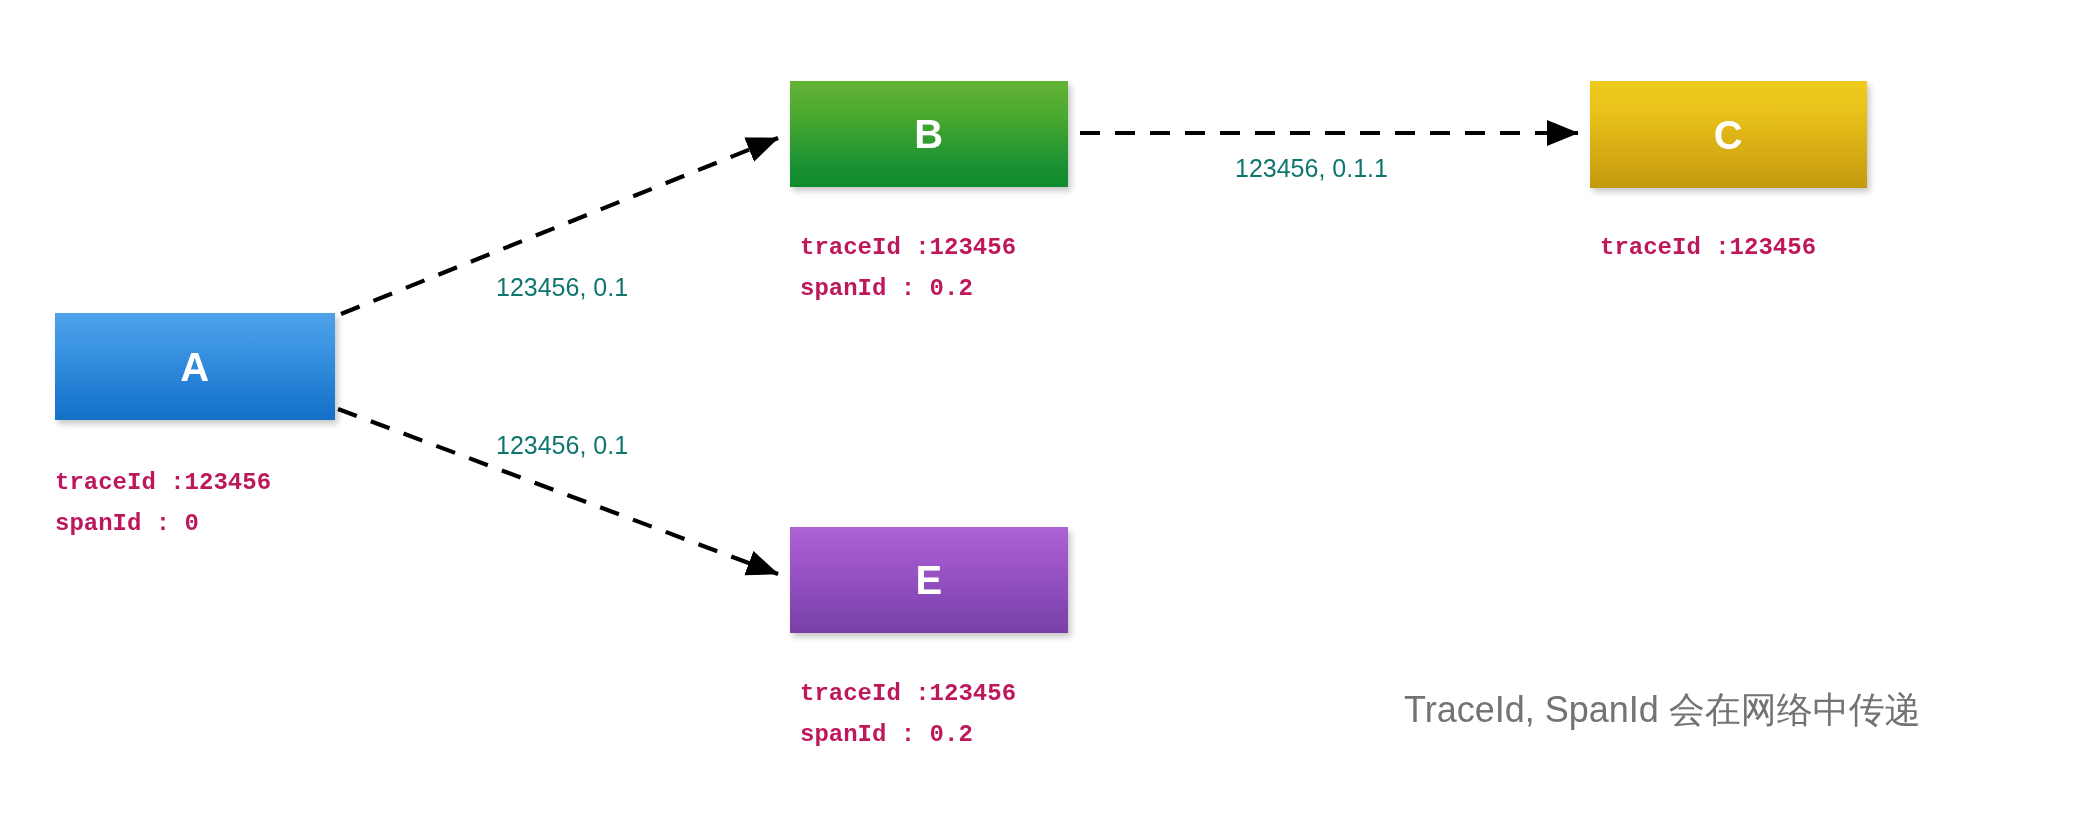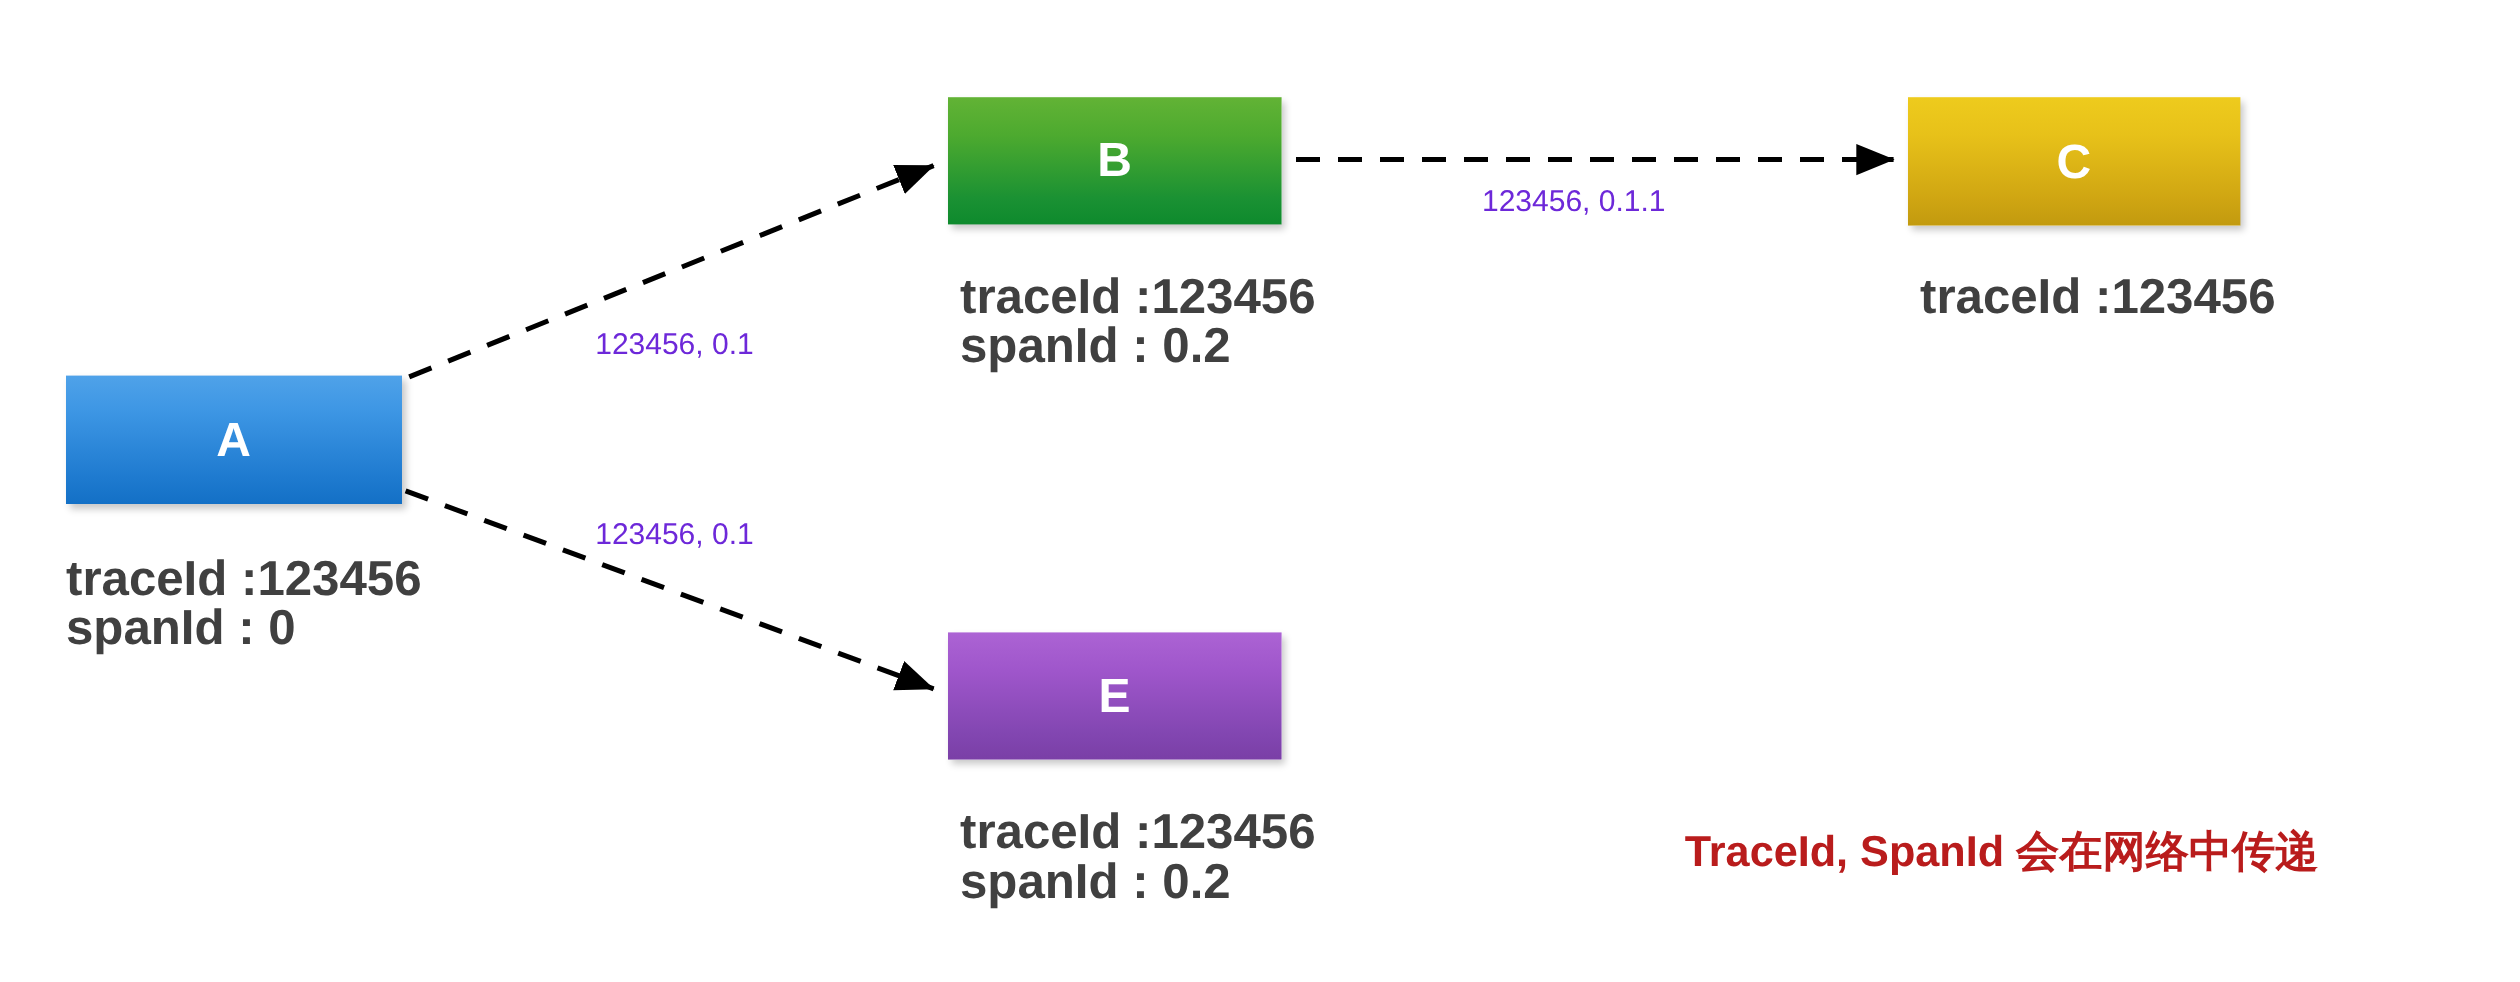--- a/index.html
+++ b/index.html
@@ -48,56 +48,56 @@
   .node-b { left: 790px;  top: 81px;  width: 278px; height: 106px;
             background: linear-gradient(to bottom, #62b335 0%, #4daa2f 30%, #1a9133 80%, #0e8a2d 100%); }
   .node-c { left: 1590px; top: 81px;  width: 277px; height: 107px;
             background: linear-gradient(to bottom, #eecb1d 0%, #e7c119 30%, #cfa512 80%, #c29a0f 100%); }
   .node-e { left: 790px;  top: 527px; width: 278px; height: 106px;
             background: linear-gradient(to bottom, #ac63d4 0%, #9f56cb 30%, #8246b1 80%, #7a3fa6 100%); }
 
   
   .node-caption {
     position: absolute;
-    font-family: Liberation Sans, sans-serif;
+    font-family: Liberation Mono, monospace;
     font-weight: bold;
-    font-size: 41px;
+    font-size: 24px;
     line-height: 41px;
-    color: #404040;
+    color: #be185d;
     white-space: nowrap;
   }
   .caption-a { left: 55px;   top: 462px; }
   .caption-b { left: 800px;  top: 227px; }
   .caption-c { left: 1600px; top: 227px; }
   .caption-e { left: 800px;  top: 673px; }
 
   
   .edge-label {
     position: absolute;
     font-family: "Liberation Sans", "DejaVu Sans", sans-serif;
     font-weight: normal;
     font-size: 25px;
     line-height: 30px;
-    color: #6d28d9;
+    color: #0f766e;
     white-space: nowrap;
   }
   .edge-label-ab { left: 496px;  top: 272px; }
   .edge-label-ae { left: 496px;  top: 430px; }
   .edge-label-bc { left: 1235px; top: 153px; }
 
   
   .footer-note {
     position: absolute;
     left: 1404px;
     top: 688px;
     font-family: "Liberation Sans", "DejaVu Sans", sans-serif;
-    font-weight: bold;
+    font-weight: normal;
     font-size: 36px;
     line-height: 44px;
-    color: #b91c1c;
+    color: #737373;
     white-space: nowrap;
   }
 </style>
 </head>
 <body>
 
 <div id="canvas">
 
   <svg id="edges" viewBox="0 0 2100 818" width="2100" height="818" xmlns="http://www.w3.org/2000/svg">
     <defs>

